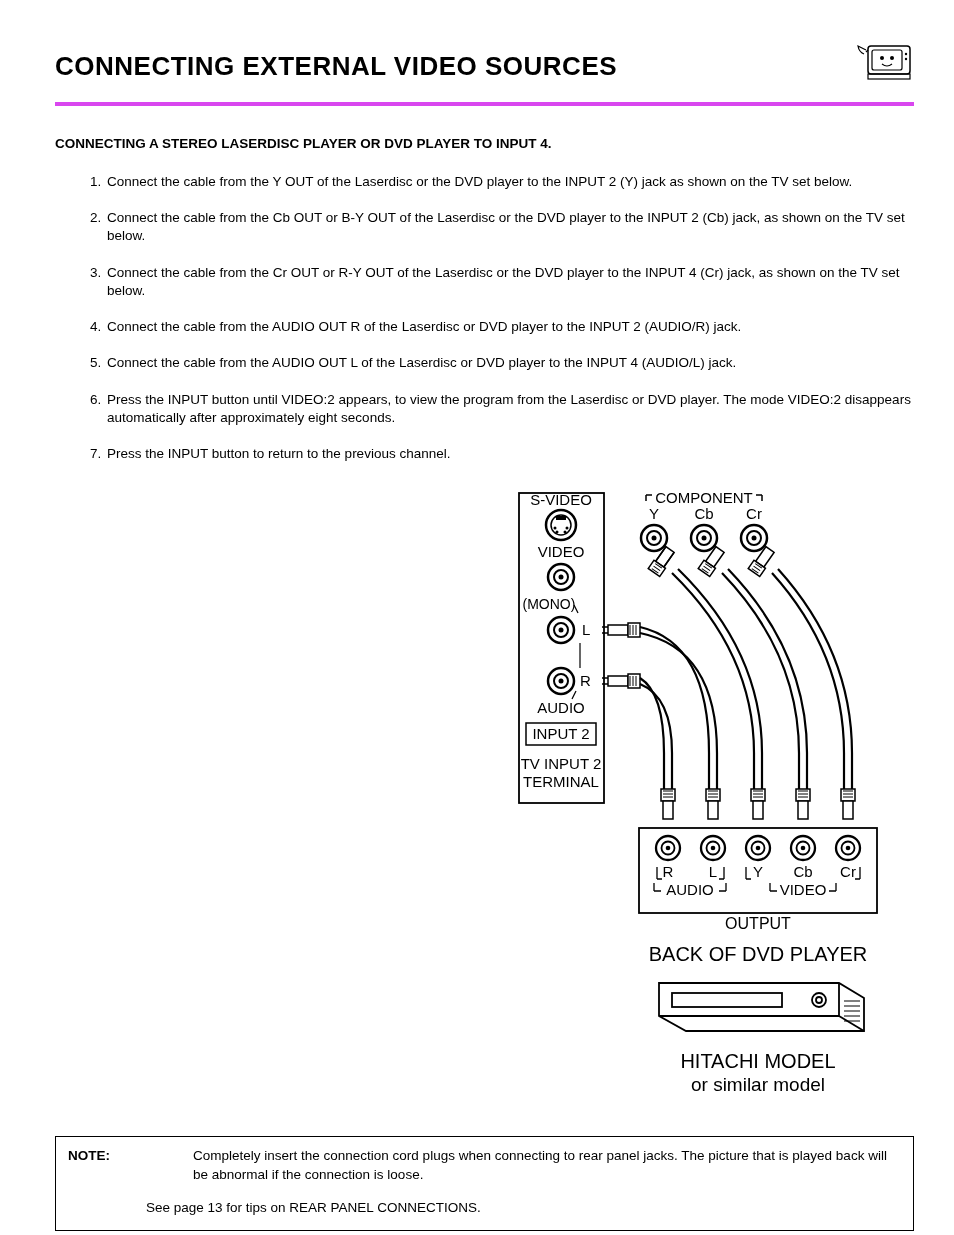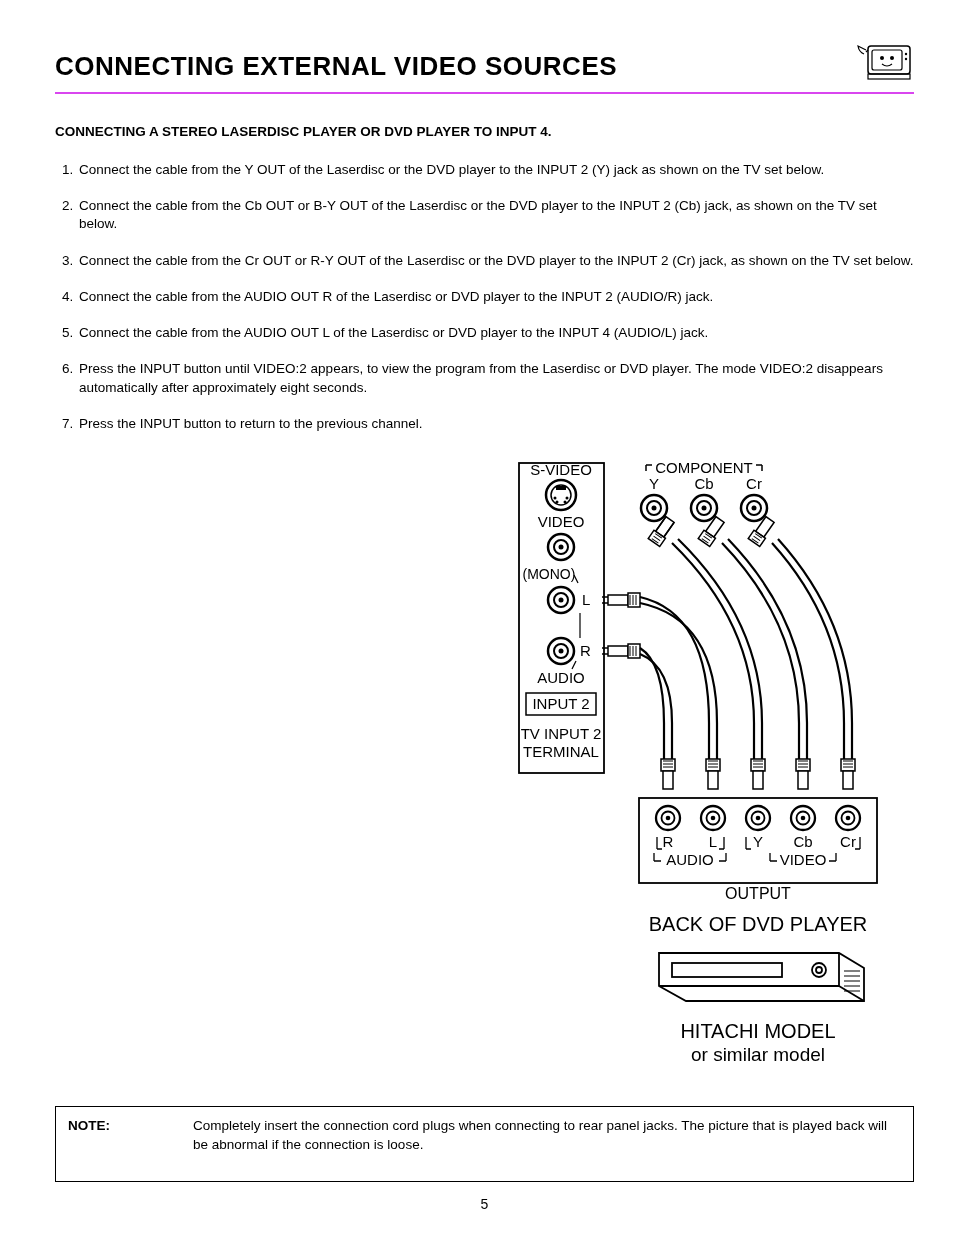--- a/index.html
+++ b/index.html
@@ -8,22 +8,22 @@
     padding: 40px 40px 30px 55px;
     font-size: 14px;
     color: #000;
     width: 954px;
     box-sizing: border-box;
   }
   .header {
     display: flex;
     justify-content: space-between;
     align-items: flex-end;
-    border-bottom: 2px solid #d946ef;
-    padding-bottom: 10px;
+    border-bottom: 4px solid #d946ef;
+    padding-bottom: 20px;
     margin-bottom: 30px;
   }
   .page-title {
     font-size: 26px;
     font-weight: bold;
     letter-spacing: 0.5px;
   }
   .tv-icon svg { display: block; }
   .subheading {
     font-weight: bold;
@@ -32,20 +32,21 @@
   }
   ol.steps {
     padding-left: 22px;
     margin: 0 0 20px 0;
   }
   ol.steps li {
     margin-bottom: 18px;
     line-height: 1.35;
     font-size: 13.5px;
     padding-left: 2px;
+    margin-left: 28px;
   }
   .diagram-wrap {
     text-align: right;
     margin-top: 10px;
     margin-bottom: 20px;
   }
   .diagram-wrap svg { display: inline-block; }
   .note-box {
     border: 1px solid #000;
     padding: 10px 12px 12px 12px;
@@ -89,21 +90,21 @@
       <path d="M12 12 L14 10" stroke="#000" stroke-width="1.2"></path>
     </svg>
   </div>
 </div>
 
 <div class="subheading">CONNECTING A STEREO LASERDISC PLAYER OR DVD PLAYER TO INPUT 4.</div>
 
 <ol class="steps">
   <li>Connect  the cable from the Y OUT of the Laserdisc or the DVD player to the INPUT 2 (Y) jack as shown on the TV set below.</li>
   <li>Connect the cable from the Cb OUT or B-Y OUT of the Laserdisc or the DVD player to the INPUT 2 (Cb) jack, as shown on the TV set below.</li>
-  <li>Connect the cable from the Cr OUT or R-Y OUT of the Laserdisc or the DVD player to the INPUT 2 (Cr) jack, as shown on the TV set below.</li>
+  <li>Connect the cable from the Cr OUT or R-Y OUT of the Laserdisc or the DVD player to the INPUT 4 (Cr) jack, as shown on the TV set below.</li>
   <li>Connect the cable from the AUDIO OUT R of the Laserdisc or DVD player to the INPUT 2 (AUDIO/R) jack.</li>
   <li>Connect the cable from the AUDIO OUT L of the Laserdisc or DVD player to the INPUT 4 (AUDIO/L) jack.</li>
   <li>Press the INPUT button until VIDEO:2 appears, to view the program from the Laserdisc or DVD player.  The mode VIDEO:2 disappears automatically after approximately eight seconds.</li>
   <li>Press the INPUT button to return to the previous channel.</li>
 </ol>
 
 <div class="diagram-wrap">
 <svg width="420" height="630" viewBox="0 0 420 630" font-family="Arial, Helvetica, sans-serif">
 
   <rect x="25" y="10" width="85" height="310" fill="none" stroke="#000" stroke-width="1.8"></rect>
@@ -299,15 +300,16 @@
   <text x="264" y="585" text-anchor="middle" font-size="20">HITACHI MODEL</text>
   <text x="264" y="608" text-anchor="middle" font-size="19">or similar model</text>
 </svg>
 </div>
 
 <div class="note-box">
   <div class="note-row">
     <div class="note-label">NOTE:</div>
     <div class="note-text">Completely insert the connection cord plugs when connecting to rear panel jacks.  The picture that is played back will be abnormal if the connection is loose.</div>
   </div>
+  <div class="note-extra">See page 13 for tips on REAR PANEL CONNECTIONS.</div>
 </div>
 
 <div class="page-num">5</div>
 
 </body></html>

